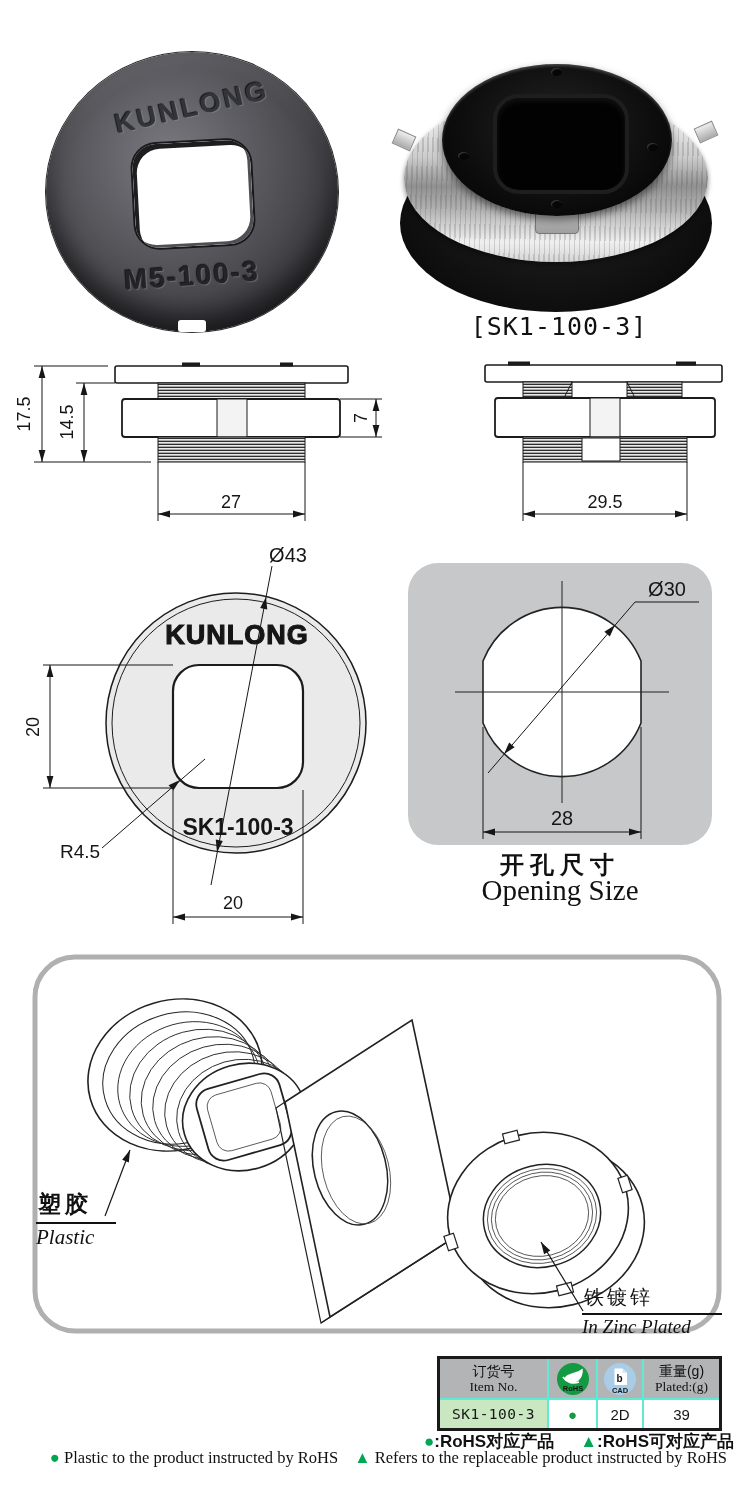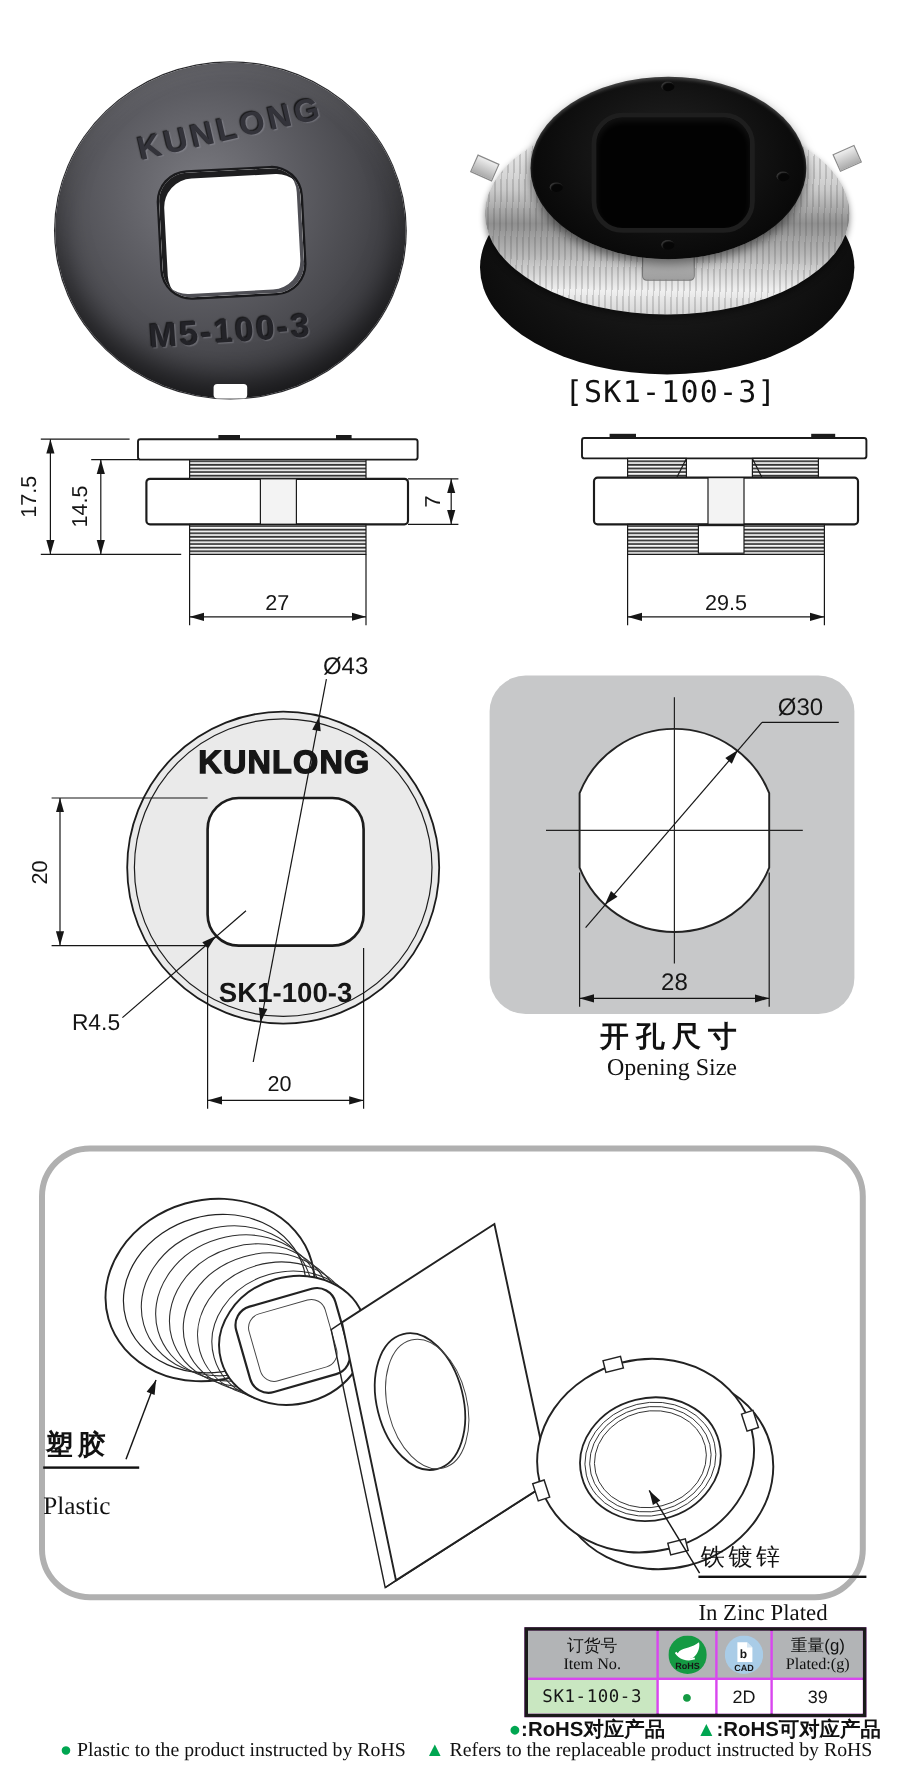--- a/index.html
+++ b/index.html
@@ -44,36 +44,36 @@
     box-shadow:inset 0 3px 6px rgba(255,255,255,.07);}
   .dimple{position:absolute;width:11px;height:8px;border-radius:50%;background:#060606;
     box-shadow:inset 1px 1px 1px rgba(255,255,255,.2);}
   .rCaption{position:absolute;left:393px;top:312px;width:332px;text-align:center;
     font-family:"DejaVu Sans Mono",monospace;font-size:25px;letter-spacing:1px;color:#111;}
 
   
   .svgabs{position:absolute;}
   .openCaption{position:absolute;left:408px;top:851px;width:304px;text-align:center;}
   .openCaption .zh{font-size:24px;letter-spacing:6px;font-weight:600;color:#111;line-height:27px;}
-  .openCaption .en{font-family:"Liberation Serif",serif;font-size:20px;color:#111;line-height:25px;}
+  .openCaption .en{font-family:"Liberation Serif",serif;font-size:29px;color:#111;line-height:25px;}
 
   
   .partLabel{position:absolute;color:#111;}
   .partLabel .zh{display:block;border-bottom:2px solid #111;padding:0 2px 2px 2px;letter-spacing:4px;}
-  .partLabel .en{display:block;font-family:"Liberation Serif",serif;padding-top:19px;}
+  .partLabel .en{display:block;font-family:"Liberation Serif",serif;padding-top:1px;font-style:italic;}
   .labPlastic{left:36px;top:1189px;width:80px;}
   .labPlastic .zh{font-size:23px;font-weight:bold;}
   .labPlastic .en{font-size:21px;}
   .labZinc{left:582px;top:1284px;width:140px;}
   .labZinc .zh{font-size:20px;letter-spacing:3px;}
   .labZinc .en{font-size:19px;}
 
   
   .specTable{position:absolute;left:437px;top:1356px;display:grid;
-    grid-template-columns:107px 47px 44px 75px;gap:2px;background:#d946ef;border:3px solid #1a1a1a;}
+    grid-template-columns:107px 47px 44px 75px;gap:2px;background:#5eead4;border:3px solid #1a1a1a;}
   .specTable .cell{display:flex;flex-direction:column;align-items:center;justify-content:center;text-align:center;}
   .specTable .head{background:#b2b4b6;height:39px;}
   .specTable .data{background:#fff;height:28px;}
   .hZh{font-size:14px;line-height:16px;color:#111;}
   .hEn{font-family:"Liberation Serif",serif;font-size:13.5px;line-height:15px;color:#111;}
   .itemCell{background:#c9e7c1 !important;font-family:"DejaVu Sans Mono",monospace;font-size:14.5px;letter-spacing:.5px;}
   .valCell{font-size:15px;}
   .greenDot{color:#149a43;font-size:15px;line-height:15px;}
 
   

